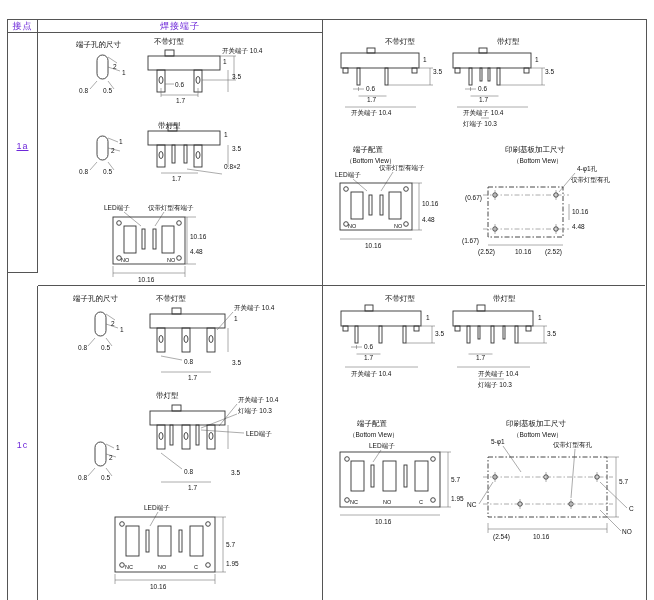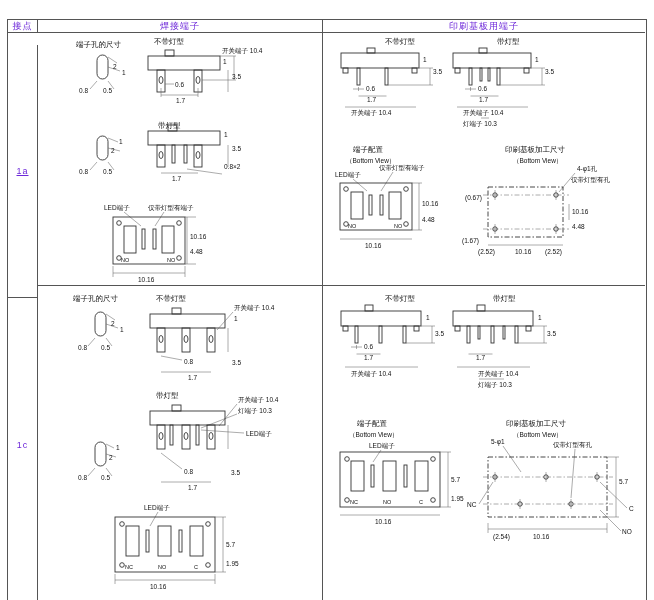--- a/index.html
+++ b/index.html
@@ -26,25 +26,22 @@
 
 <div class="page">
   <div class="tbl">
 
     <div class="cell hdr br bb" style="left:0;top:0;width:30px;height:13px;">
         <span>接点</span>
       </div>
     <div class="cell hdr br bb" style="left:30px;top:0;width:285px;height:13px;text-align:center;">
         <span>焊接端子</span>
       </div>
-    <div class="cell hdr bb" style="left:315px;top:0;width:322px;height:13px;">
-        <span>印刷基板用端子</span>
-      </div>
-
-    <div class="cell rowlbl br bb" style="left:0;top:25px;width:30px;height:253px;text-decoration:underline;">
+
+    <div class="cell rowlbl br bb" style="left:0;top:0;width:30px;height:253px;text-decoration:underline;">
         <span>1a</span>
       </div>
     <div class="cell rowlbl br" style="left:0;top:266px;width:30px;height:317px;">
         <span>1c</span>
       </div>
 
     <div class="cell br bb" style="left:30px;top:13px;width:285px;height:253px;">
       <svg width="285" height="253">
 
         <g>

